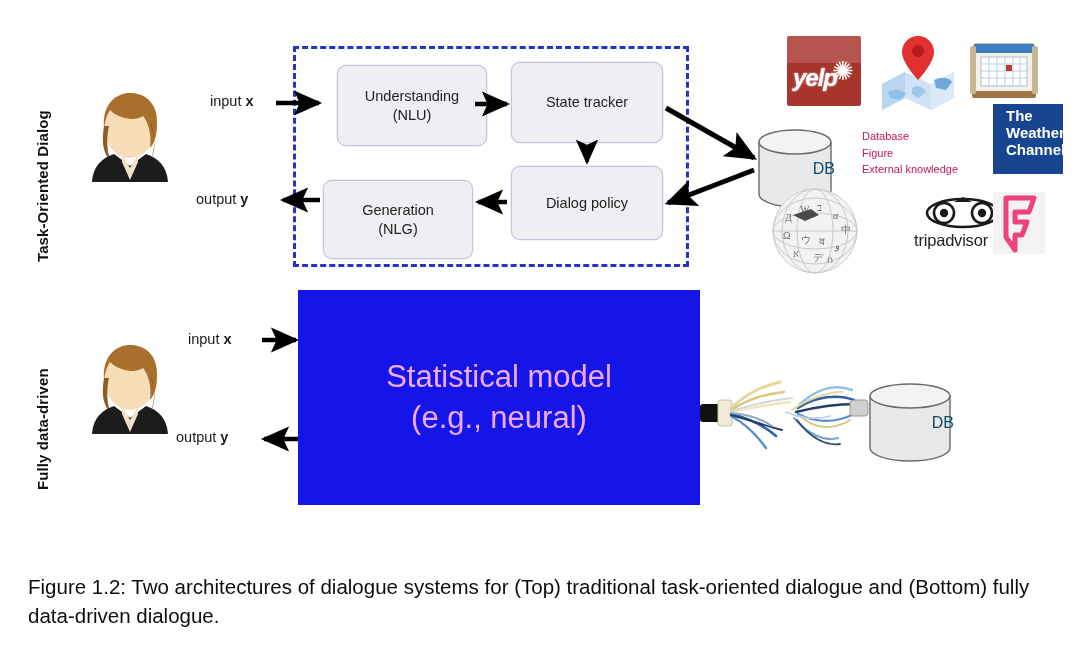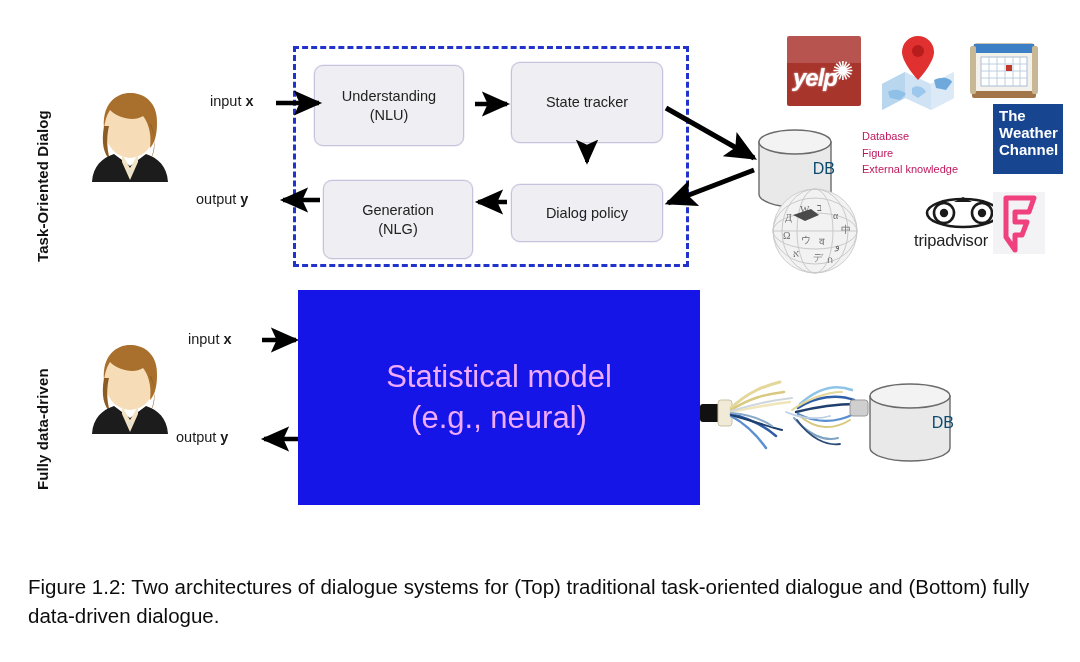--- a/index.html
+++ b/index.html
@@ -77,23 +77,23 @@
     box-sizing: border-box;
     display: flex;
     align-items: center;
     justify-content: center;
     text-align: center;
     font-size: 14.5px;
     color: #222;
     line-height: 1.28;
     box-shadow: 0 0 0 .5px rgba(200,198,220,.5);
   }
-  #box-nlu    { left: 314px; top: 65px;  width: 150px; height: 81px; }
+  #box-nlu    { left: 337px; top: 65px;  width: 150px; height: 81px; }
   #box-state  { left: 511px; top: 62px;  width: 152px; height: 81px; }
-  #box-policy { left: 511px; top: 166px; width: 152px; height: 58px; margin-top: 18px; }
+  #box-policy { left: 511px; top: 166px; width: 152px; height: 74px; }
   #box-nlg    { left: 323px; top: 180px; width: 150px; height: 79px; }
 
   
   #model-box {
     position: absolute;
     left: 298px; top: 290px;
     width: 402px; height: 215px;
     background: #1515e8;
     display: flex;
     align-items: center;
@@ -160,21 +160,21 @@
     font-size: 26px;
     line-height: 26px;
     text-align: center;
   }
 
   #logo-maps { left: 878px; top: 32px; width: 80px; height: 80px; }
   #logo-cal  { left: 968px; top: 34px; width: 72px; height: 72px; }
   #logo-weather {
     left: 993px; top: 104px; width: 70px; height: 70px;
     background: #17458f;
-    padding: 4px 6px;
+    padding: 4px 13px;
     box-sizing: border-box;
     color: #ffffff;
     font-weight: bold;
     font-size: 15px;
     line-height: 1.12;
   }
   #logo-wiki { left: 771px; top: 187px; width: 88px; height: 88px; }
   #logo-trip { left: 896px; top: 198px; width: 110px; height: 52px; }
   #logo-trip .trip-word {
     position: absolute;

